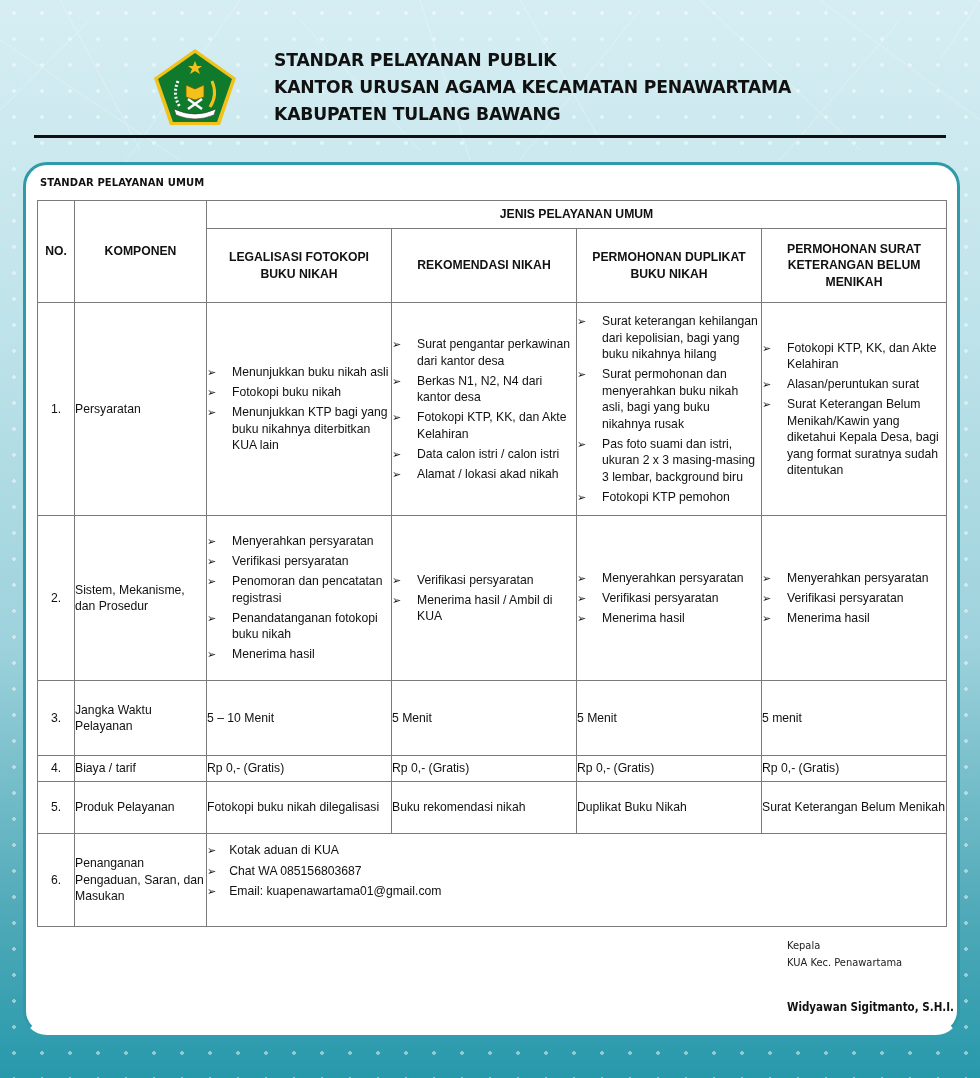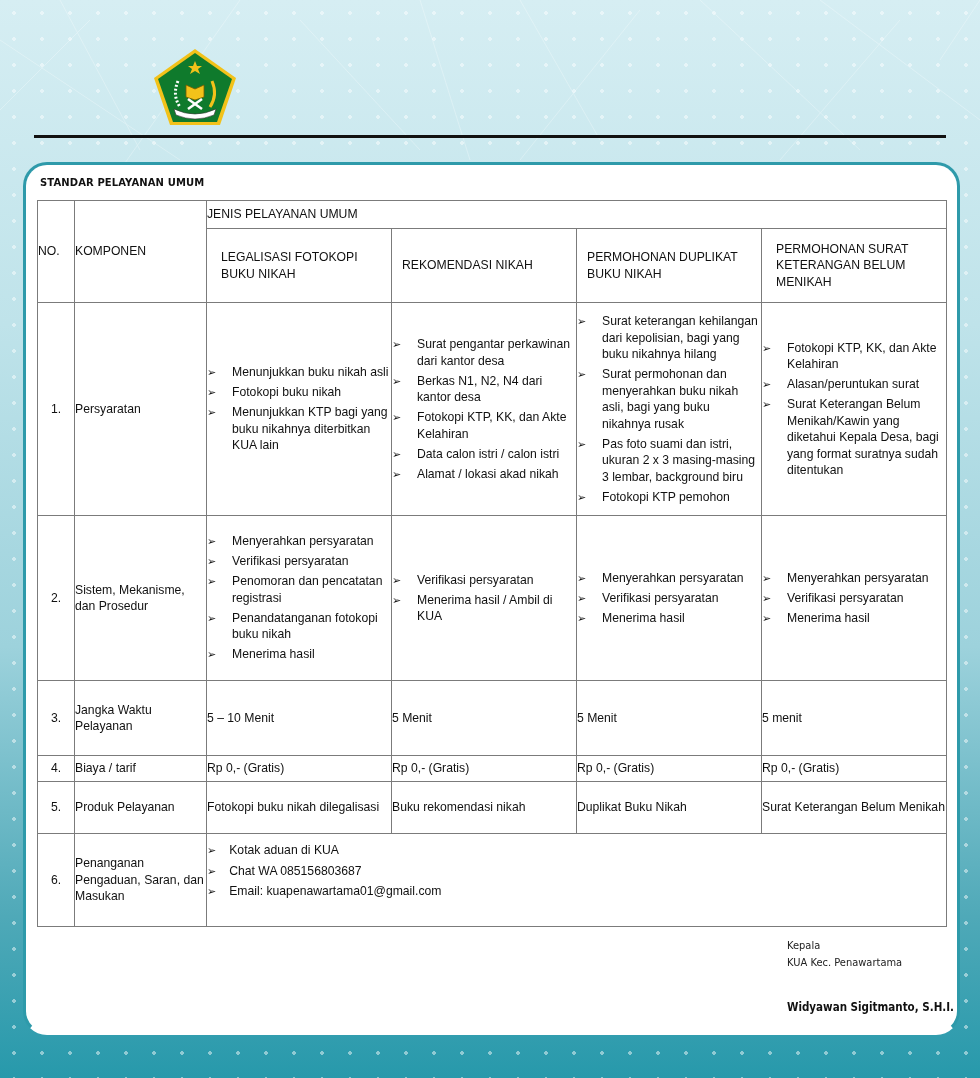--- a/index.html
+++ b/index.html
@@ -43,21 +43,21 @@
   }
 
   table.sp {
     position: absolute; left: 37px; top: 200px; width: 909px;
     border-collapse: collapse; table-layout: fixed;
     font-size: 12.2px; line-height: 16.5px; color: #111;
   }
   table.sp td, table.sp th {
     border: 1px solid #7b7b7b; vertical-align: middle; padding: 0;
   }
-  table.sp th { font-weight: normal; text-align: left; font-size: 12.2px; line-height: 16.5px; }
+  table.sp th { font-weight: bold; text-align: center; font-size: 12.2px; line-height: 16.5px; }
   .c-no { width: 37px; }
   .c-komp { width: 132px; }
   .c-svc { width: 185px; }
   td.no { text-align: center; }
   td.komp { padding-left: 1px; margin-left: 44px; }
   td.plain { padding-left: 0; }
 
   ul.arrows { list-style: none; }
   ul.arrows li { position: relative; padding-left: 25px; margin: 0 0 3.5px 0; }
   ul.arrows li:last-child { margin-bottom: 0; }
@@ -105,20 +105,25 @@
     <polygon points="43,2 84,31 68,78 18,78 2,31" fill="#f2c21a"></polygon>
     <polygon points="43,6 80,32 65,75 21,75 6,32" fill="#0f7a2c"></polygon>
     <polygon points="43,14 45,19 50,19 46,22 48,27 43,24 38,27 40,22 36,19 41,19" fill="#f2c21a"></polygon>
     <path d="M26 34 Q20 48 28 60" stroke="#ffffff" stroke-width="3" stroke-dasharray="2 2" fill="none"></path>
     <path d="M60 34 Q66 48 58 60" stroke="#f2c21a" stroke-width="3" fill="none"></path>
     <path d="M34 38 L43 42 L52 38 L52 50 L43 53 L34 50 Z" fill="#f2c21a" stroke="#7a5a00" stroke-width="0.8"></path>
     <line x1="36" y1="52" x2="50" y2="62" stroke="#ffffff" stroke-width="2.5"></line>
     <line x1="50" y1="52" x2="36" y2="62" stroke="#ffffff" stroke-width="2.5"></line>
     <path d="M22 62 Q43 72 64 62 L62 68 Q43 76 24 68 Z" fill="#ffffff" stroke="#333" stroke-width="0.6"></path>
   </svg>
+  <div class="titles">
+    <div>STANDAR PELAYANAN PUBLIK</div>
+    <div>KANTOR URUSAN AGAMA KECAMATAN PENAWARTAMA</div>
+    <div>KABUPATEN TULANG BAWANG</div>
+  </div>
   <div class="header-rule"></div>
 </div>
 
 <div class="card"></div>
 
 <div class="section-title">STANDAR PELAYANAN UMUM</div>
 
 <table class="sp">
   <colgroup>
     <col class="c-no">

